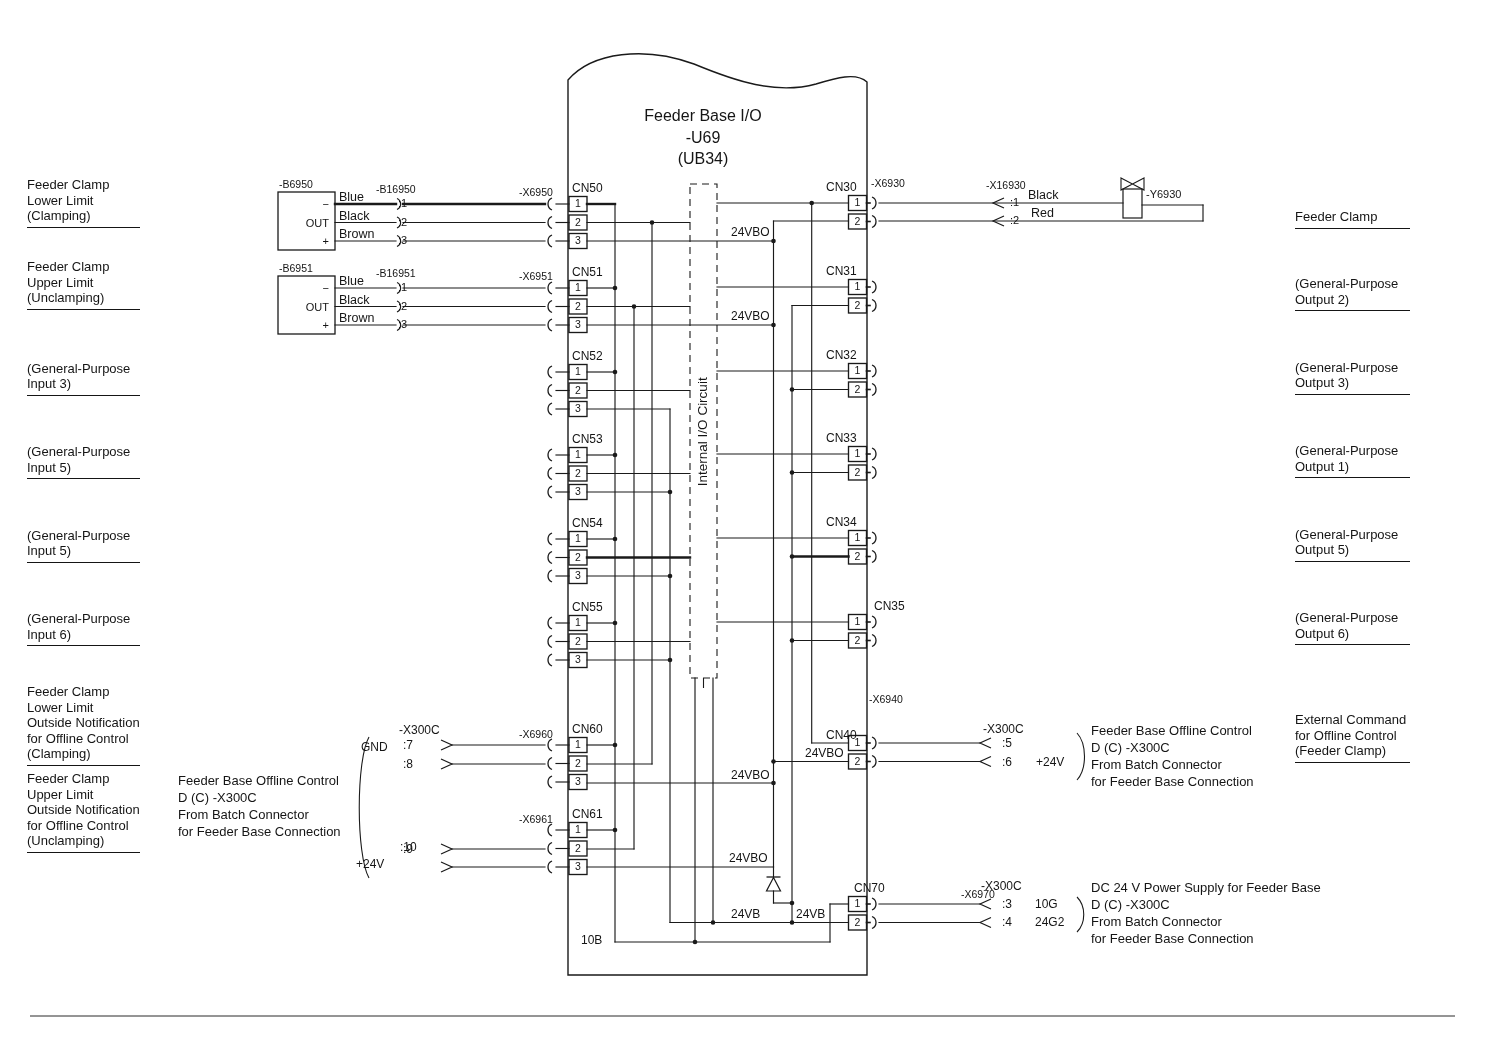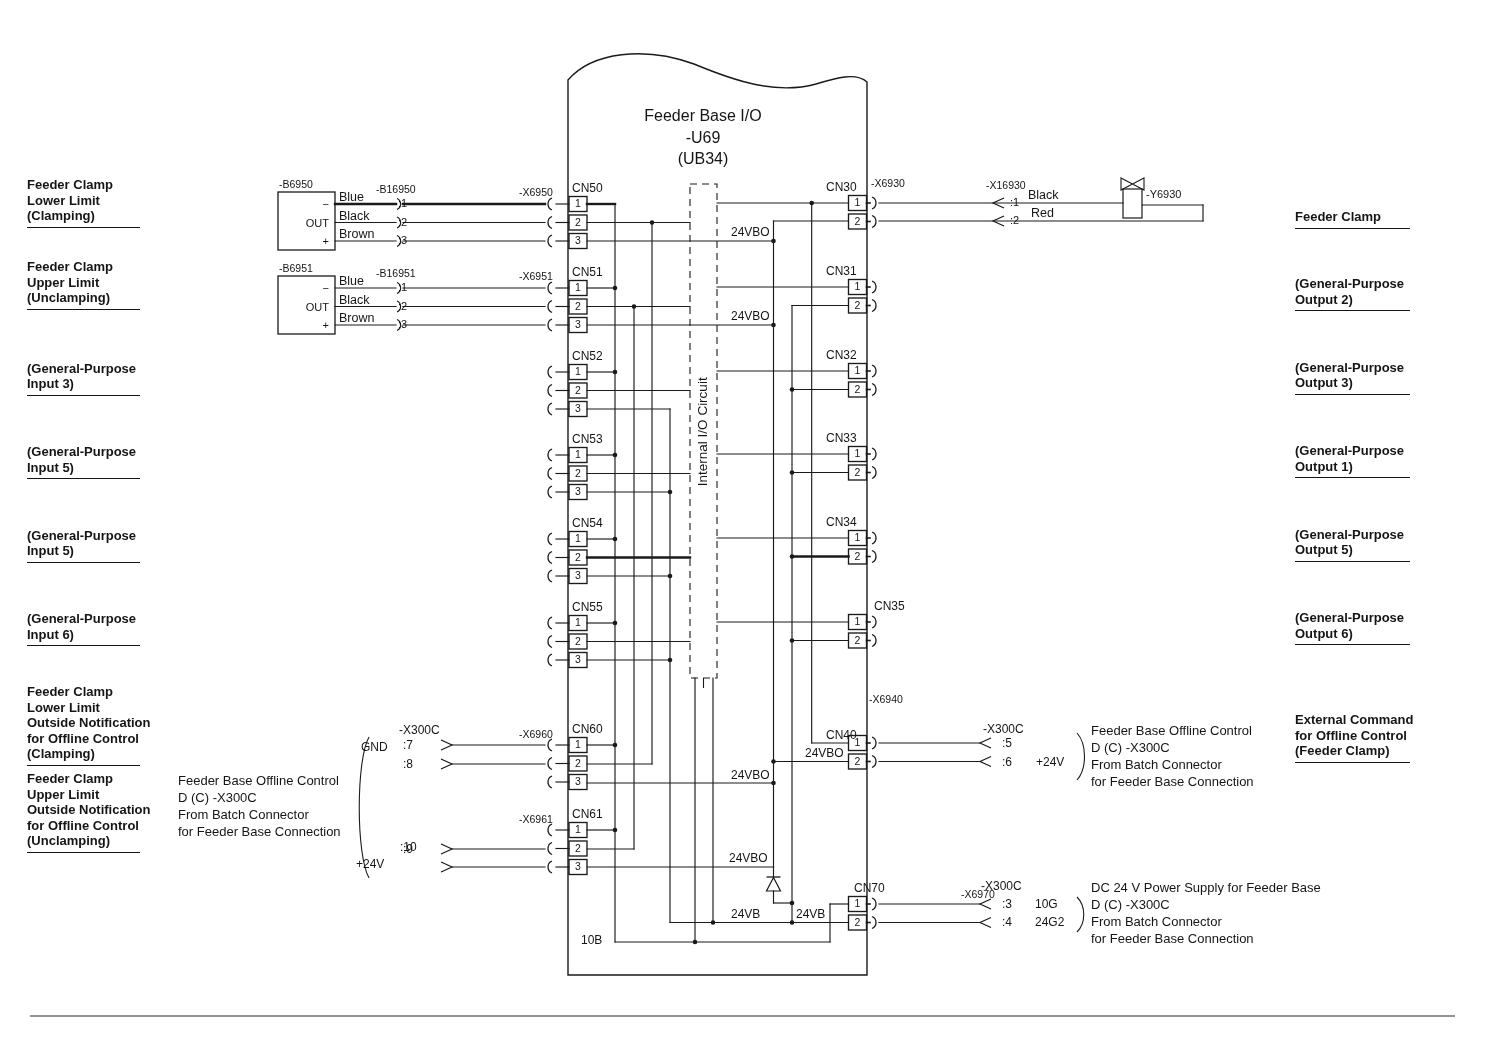--- a/index.html
+++ b/index.html
@@ -5,21 +5,21 @@
   html,body{margin:0;padding:0;background:#fff;}
   #stage{position:relative;width:1485px;height:1041px;background:#fff;overflow:hidden;
          font-family:"Liberation Sans", sans-serif;color:#151515;}
   #wires{position:absolute;left:0;top:0;}
   .lbl{position:absolute;white-space:pre;font-size:13px;line-height:15.5px;color:#151515;}
   .s10{font-size:10.5px;} .s11{font-size:11px;} .s12{font-size:12px;} .s12b{font-size:12.5px;}
   .s16{font-size:16px;}
   .ctr{text-align:center;}
   .ann{position:absolute;font-size:13px;line-height:15.5px;border-bottom:1.3px solid #151515;
        padding-bottom:3px;color:#151515;}
-  .ann div{white-space:pre;font-weight:bold;}
+  .ann div{white-space:pre;}
   .note{position:absolute;font-size:13px;line-height:17px;color:#151515;}
   .note div{white-space:pre;}
   .pinnum{position:absolute;width:18px;text-align:center;font-size:10.5px;color:#151515;}
   .vert{transform:rotate(-90deg);transform-origin:center center;text-align:center;}
   .title{position:absolute;left:578px;width:250px;text-align:center;color:#151515;}
 </style>
 </head>
 <body>
 
 <div id="stage">

